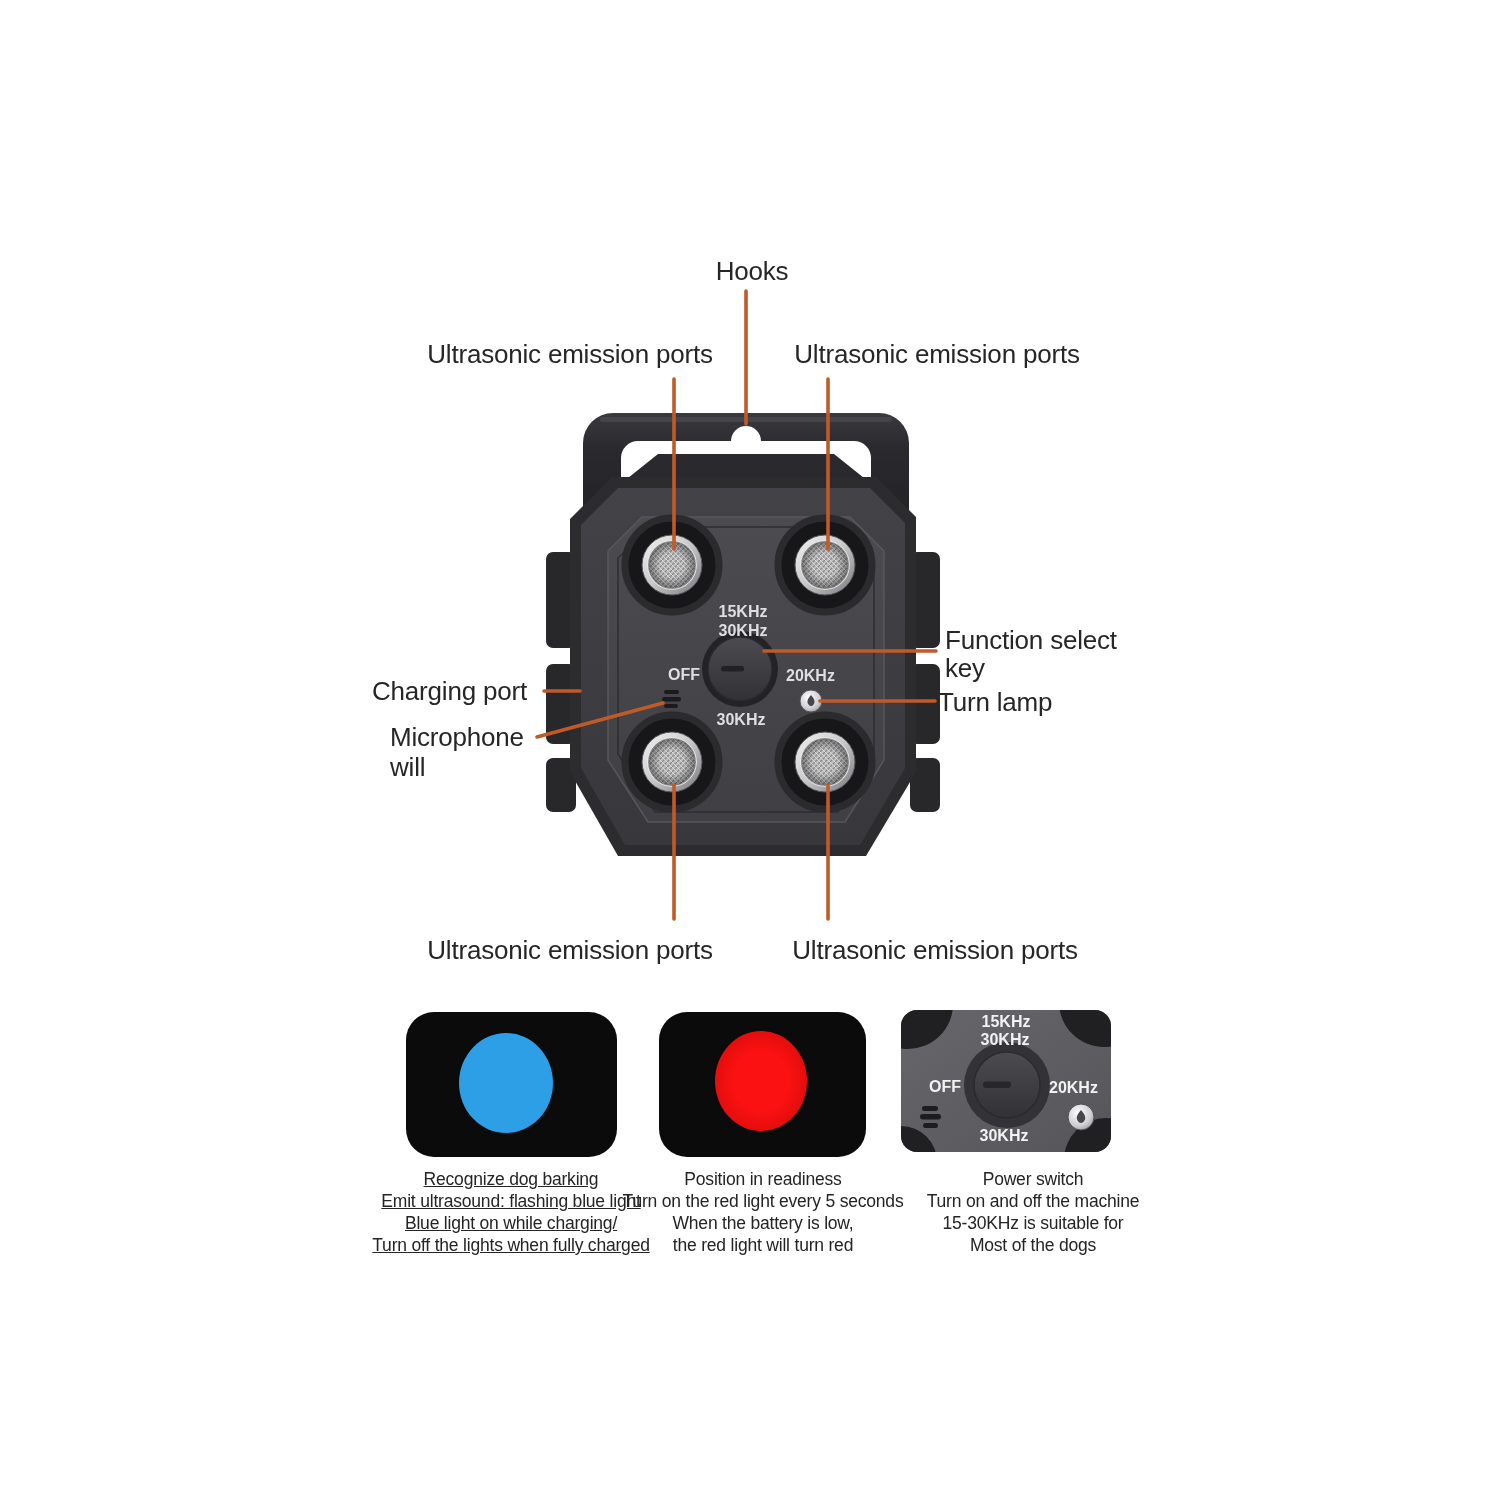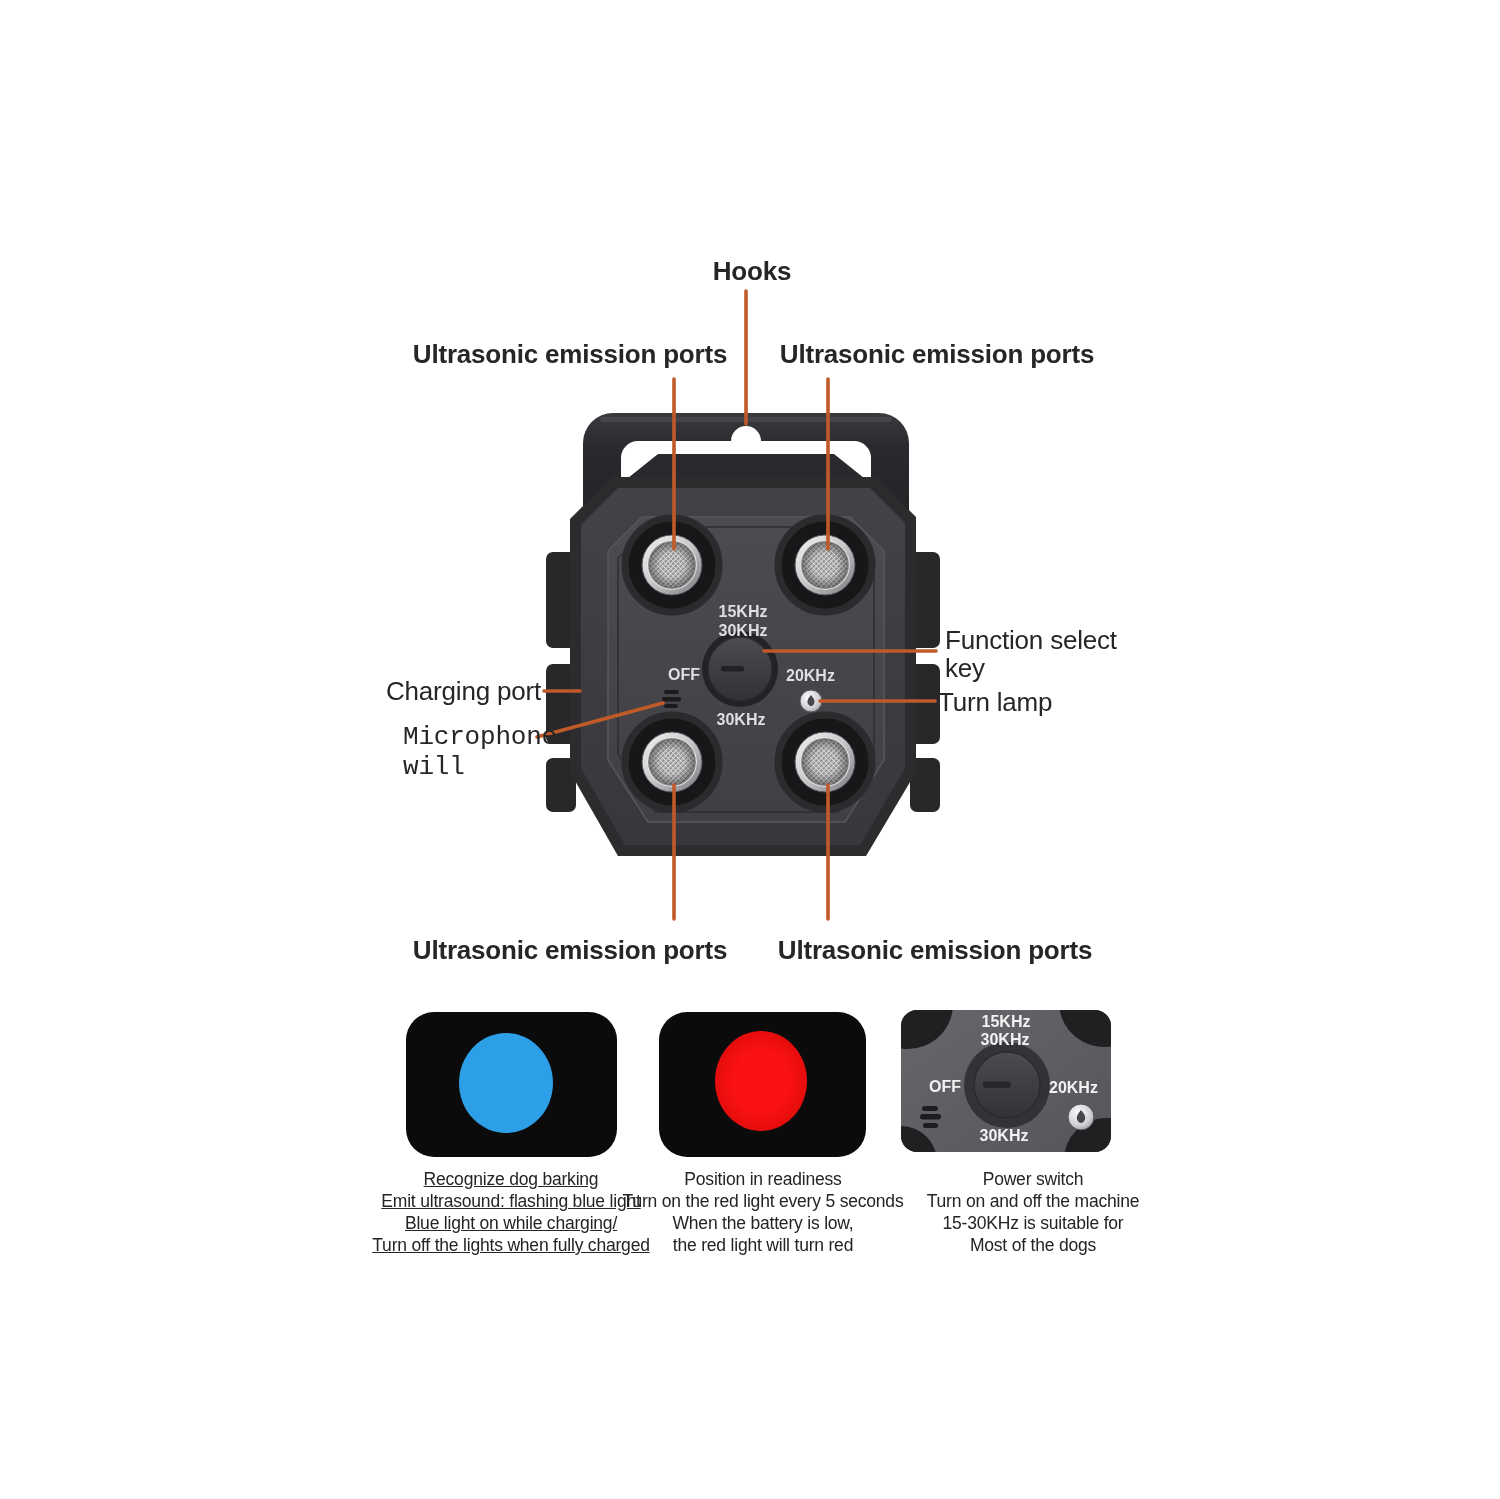--- a/index.html
+++ b/index.html
@@ -6,21 +6,21 @@
   body{
     width:1500px;height:1499px;background:#ffffff;position:relative;
     font-family:"Liberation Sans", sans-serif;color:#262626;overflow:hidden;
   }
   #stage{position:absolute;inset:0;}
   svg{position:absolute;left:0;top:0;}
   .label{
     position:absolute;font-size:26px;letter-spacing:-0.2px;color:#262626;
     white-space:nowrap;line-height:29px;
   }
-  .label.center{transform:translateX(-50%);text-align:center;font-weight:bold;}
+  .label.center{transform:translateX(-50%);text-align:center;}
   .caption{
     position:absolute;width:340px;text-align:center;font-size:17.5px;
     line-height:22px;color:#242424;letter-spacing:-0.2px;
   }
   .caption div{white-space:nowrap;}
   svg text{font-family:"Liberation Sans", sans-serif;font-weight:bold;}
   .devtext{fill:#dfdfe2;font-size:16px;}
   .minitext{fill:#f2f2f3;font-size:16px;}
 </style>
 </head>
@@ -190,23 +190,23 @@
       </g>
     </g>
   </svg>
 
   <div class="label center" style="left:752px;top:257px;">Hooks</div>
 
   <div class="label center" style="left:570px;top:340px;">Ultrasonic emission ports</div>
 
   <div class="label center" style="left:937px;top:340px;">Ultrasonic emission ports</div>
 
-  <div class="label" style="left:386px;top:677px;">Charging port</div>
-
-  <div class="label" style="left:403px;top:722px;line-height:30px;font-family:Liberation Mono, monospace;">
+  <div class="label" style="left:372px;top:677px;">Charging port</div>
+
+  <div class="label" style="left:390px;top:722px;line-height:30px;">
     <div>Microphone</div>
     <div>will</div>
   </div>
 
   <div class="label" style="left:945px;top:626px;line-height:28px;">
     <div>Function select</div>
     <div>key</div>
   </div>
 
   <div class="label" style="left:938px;top:688px;">Turn lamp</div>

